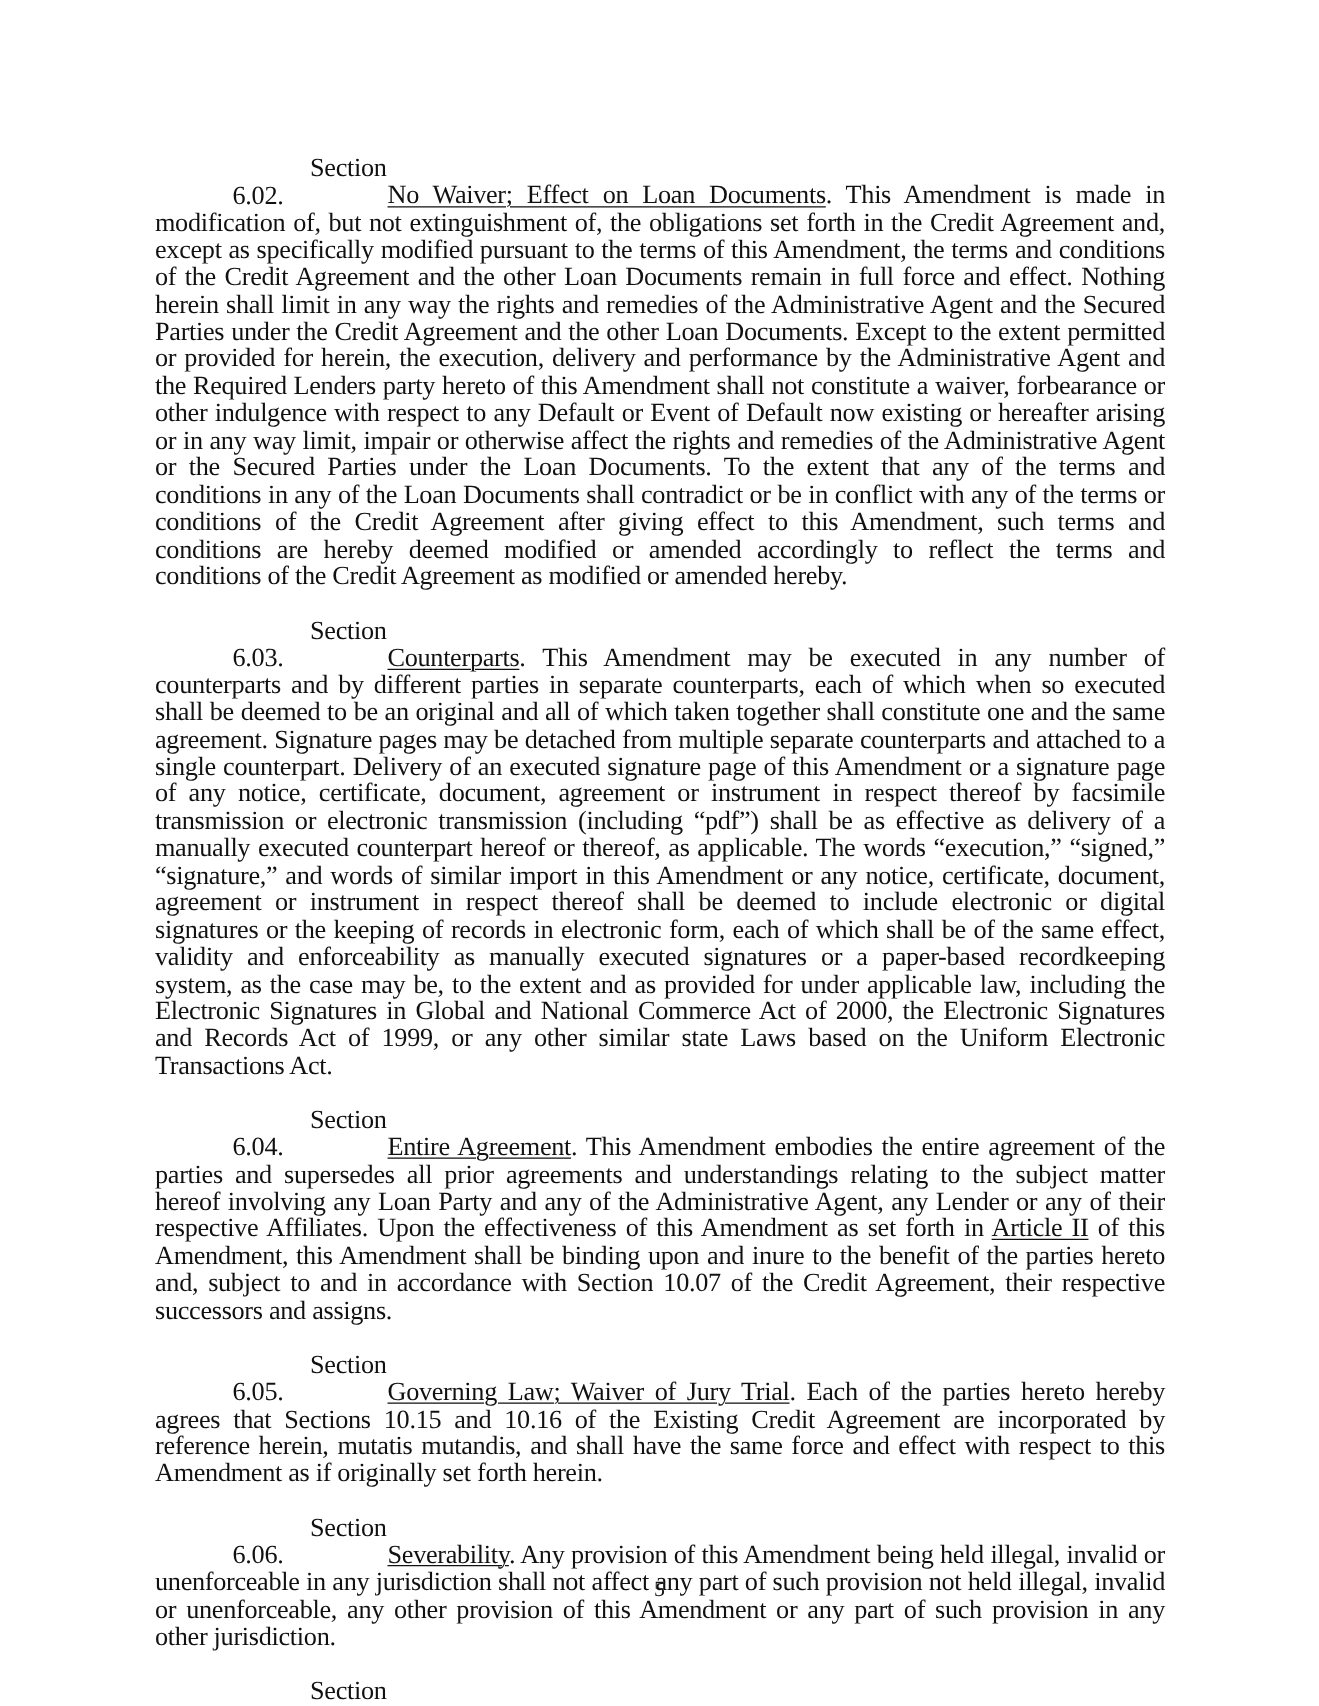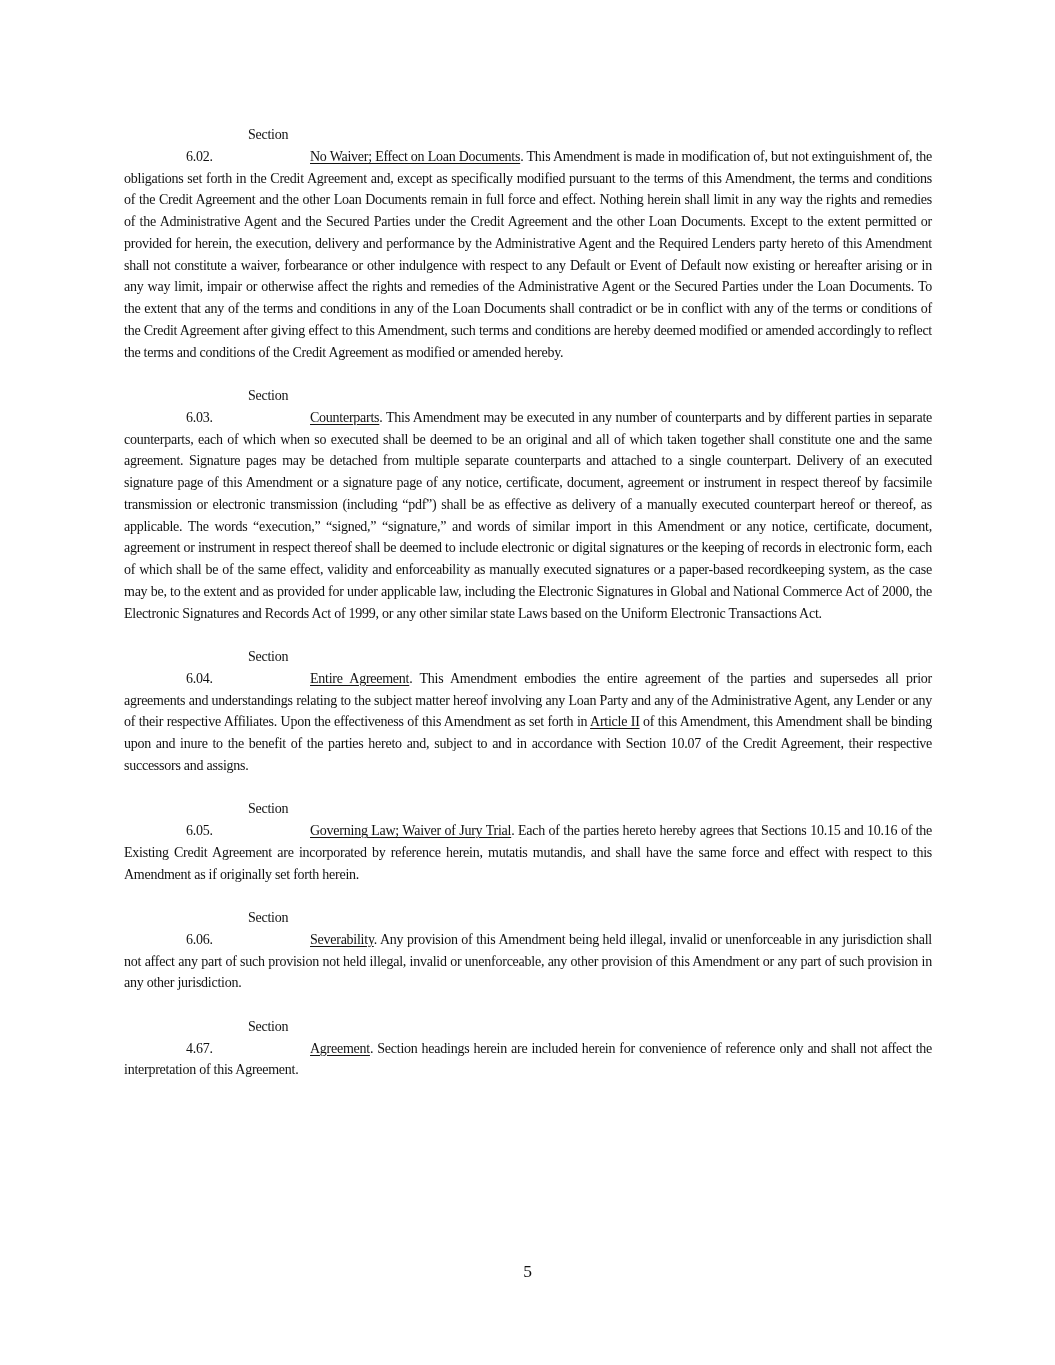--- a/index.html
+++ b/index.html
@@ -15,21 +15,21 @@
       color: #111111;
       font-family: "Liberation Serif", "DejaVu Serif", serif;
     }
     .page {
       position: absolute;
       left: 124px;
       top: 124px;
       width: 808px;
     }
     .para {
-      font-size: 14px;
+      font-size: 21px;
       line-height: 21.75px;
       text-align: justify;
       text-indent: 62px;
       margin: 0 0 21.75px 0;
       letter-spacing: -0.25px;
       word-spacing: 0px;
     }
     .sec-num {
       display: inline-block;
       width: 124px;

